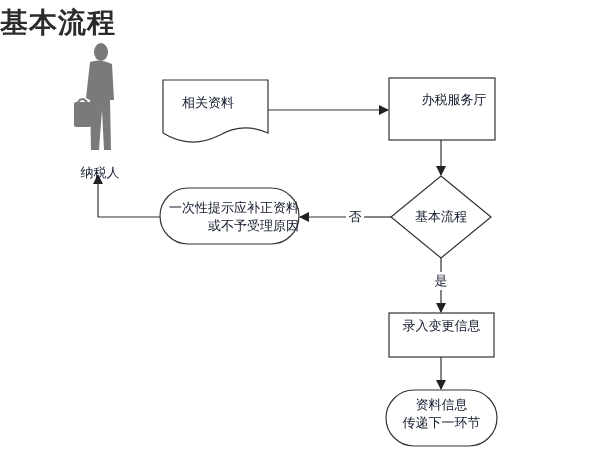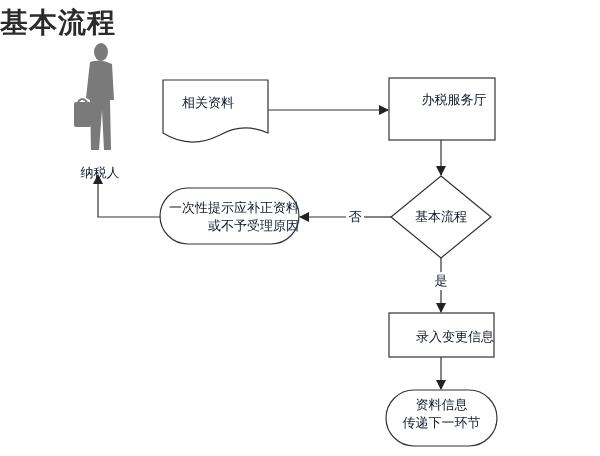--- a/index.html
+++ b/index.html
@@ -61,18 +61,18 @@
 
 <div class="lbl" style="left:160px; top:199px; width:139px;text-align:right;">
   <div>一次性提示应补正资料</div>
   <div>或不予受理原因</div>
 </div>
 
 <div class="lbl" style="left:345px; top:208px; width:20px;">否</div>
 
 <div class="lbl" style="left:431px; top:272px; width:20px;">是</div>
 
-<div class="lbl" style="left:389px; top:328px; width:105px;text-align:right;">录入变更信息</div>
+<div class="lbl" style="left:389px; top:317px; width:105px;">录入变更信息</div>
 
 <div class="lbl" style="left:386px; top:396px; width:111px;">
   <div>资料信息</div>
   <div>传递下一环节</div>
 </div>
 
 </body></html>

